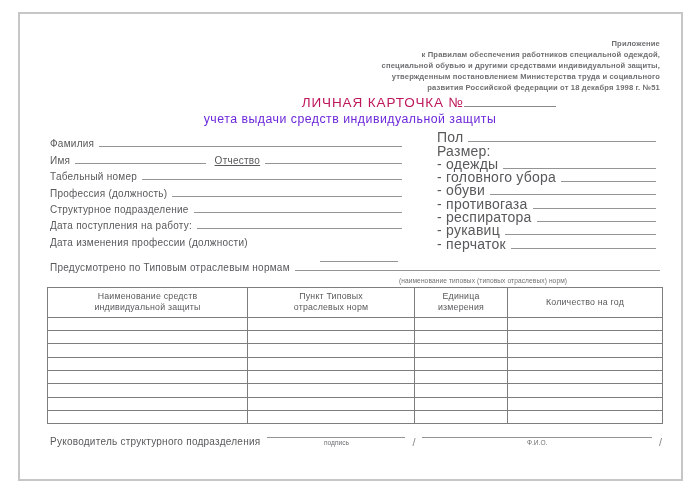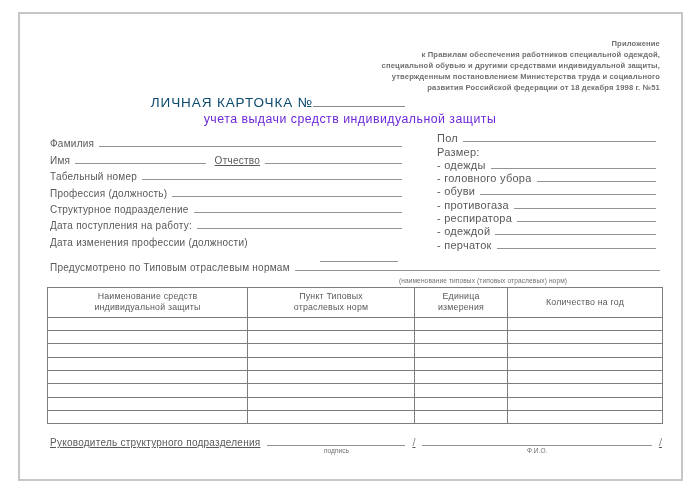--- a/index.html
+++ b/index.html
@@ -12,31 +12,31 @@
     position:absolute; left:18px; top:12px; width:661px; height:465px;
     border:2px solid #c6c6c6; background:#ffffff;
   }
   
   .appendix {
     position:absolute; top:38px; right:40px; text-align:right;
     font-size:7.6px; line-height:11px; color:#6f7072; letter-spacing:0.15px;font-weight:bold;
   }
   
   .title1 {
-    position:absolute; top:95px; left:0; width:556px; text-align:center;
-    font-size:13.5px; letter-spacing:0.9px; color:#0c4a6e;
+    position:absolute; top:95px; left:0; width:556px; text-align:right;
+    font-size:13.5px; letter-spacing:0.9px; color:#be185d;
   }
   .num-line { display:inline-block; width:92px; border-bottom:1px solid #8a8a8a; height:11px; vertical-align:baseline; }
   .title2 {
     position:absolute; top:112px; left:0; width:700px; text-align:center;
     font-size:12.3px; letter-spacing:0.5px; color:#6d28d9;
   }
   
   .left-col  { position:absolute; left:50px;  top:133px; width:352px; font-size:10px; }
-  .right-col { position:absolute; left:437px; top:131px; width:219px; font-size:11px;text-align:center; }
+  .right-col { position:absolute; left:437px; top:131px; width:219px; font-size:14px;text-align:center; }
   .f-row { display:flex; align-items:flex-end; height:16.4px; }
   .r-row { display:flex; align-items:flex-end; height:13.3px; }
   .f-lbl { white-space:nowrap; line-height:1; letter-spacing:0.25px; }
   .f-line { flex:1; border-bottom:1px solid #949494; margin:0 0 2px 5px; height:0; }
   .f-line-short { flex:none; width:78px; margin-left:270px; }
   .lbl2 { margin-left:9px;text-decoration:underline; }
   
   .norms {
     position:absolute; left:50px; top:263px; width:610px;
     display:flex; align-items:flex-end; font-size:10px;
@@ -53,21 +53,21 @@
   table.ppe th, table.ppe td { border:1px solid #7d7d7d; }
   table.ppe th {
     font-weight:normal; font-size:8.8px; line-height:1.3; padding:3px 2px;
     color:#58595b; vertical-align:middle; letter-spacing:0.2px;
   }
   table.ppe td { height:12.3px; padding:0; }
   .c1 { width:200px; } .c2 { width:167px; } .c3 { width:93px; } .c4 { width:155px; }
   
   .signature {
     position:absolute; left:50px; top:437px; width:612px;
-    display:flex; align-items:flex-end; font-size:10px;text-decoration:underline;
+    display:flex; align-items:flex-start; font-size:10px;
   }
   .sig-line { position:relative; border-bottom:1px solid #949494; height:0; margin:0 7px 2px 7px; }
   .sig-line-1 { width:138px; }
   .sig-line-2 { flex:1; }
   .sig-cap { position:absolute; top:2px; left:0; width:100%; text-align:center; font-size:6.6px; color:#6f7072; }
   .slash { color:#8a8a8a; margin-bottom:0; line-height:1; font-size:11px; }
 </style>
 </head>
 <body>
 
@@ -143,21 +143,21 @@
   </div>
   <div class="r-row">
     <span class="f-lbl">- противогаза</span>
     <span class="f-line"></span>
   </div>
   <div class="r-row">
     <span class="f-lbl">- респиратора</span>
     <span class="f-line"></span>
   </div>
   <div class="r-row">
-    <span class="f-lbl">- одеждой</span>
+    <span class="f-lbl">- рукавиц</span>
     <span class="f-line"></span>
   </div>
   <div class="r-row">
     <span class="f-lbl">- перчаток</span>
     <span class="f-line"></span>
   </div>
 </div>
 
 <div class="norms">
   <span class="f-lbl">Предусмотрено по Типовым отраслевым нормам</span>

